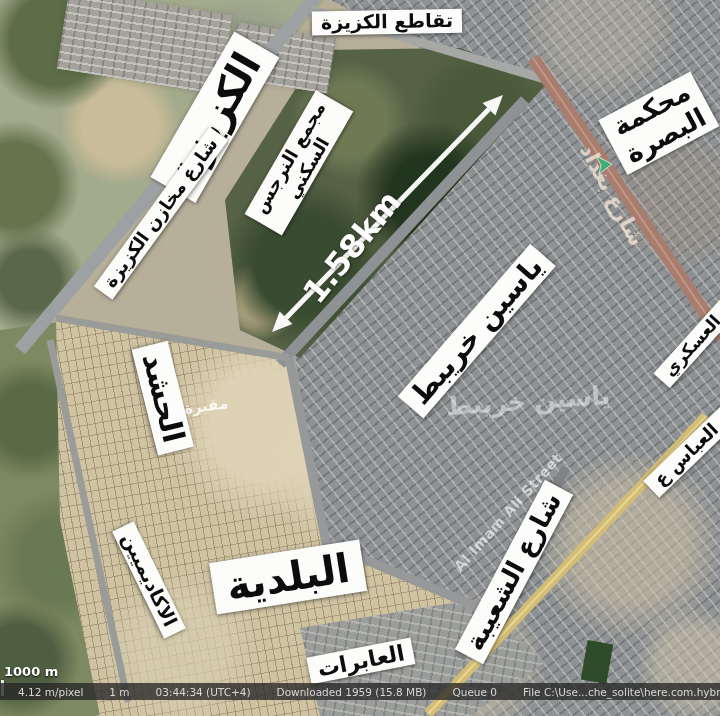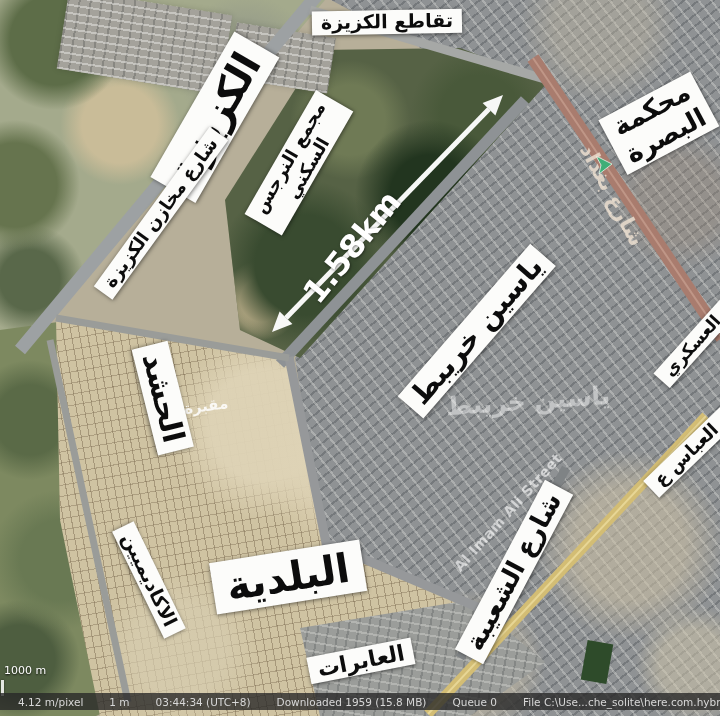--- a/index.html
+++ b/index.html
@@ -70,25 +70,25 @@
                      repeating-linear-gradient(90deg, rgba(70,72,70,.3) 0 2px, transparent 2px 11px);
     box-shadow:0 0 6px rgba(0,0,0,.15);}
   
   .lbl{position:absolute;transform:translate(-50%,-50%) rotate(var(--r,0deg));
        white-space:nowrap;font-weight:bold;color:#0c0c0c;background:#fcfcfa;
        box-shadow:0 1px 4px rgba(0,0,0,.55);padding:1px 9px;line-height:1.15;text-align:center;}
   .txt{position:absolute;transform:translate(-50%,-50%) rotate(var(--r,0deg));
        white-space:nowrap;font-weight:bold;}
   .svg-overlay{position:absolute;inset:0;pointer-events:none;}
   
-  .scale-text{position:absolute;left:4px;top:664px;font-size:11px;font-weight:normal;color:#fff;
+  .scale-text{position:absolute;left:4px;top:664px;font-size:13px;font-weight:bold;color:#fff;
               text-shadow:0 1px 2px rgba(0,0,0,.9);}
   .scale-tick{position:absolute;left:1px;top:680px;width:3px;height:16px;background:rgba(255,255,255,.85);
               box-shadow:0 0 2px rgba(0,0,0,.6);}
-  .statusbar{position:absolute;left:0;right:0;bottom:6px;height:17px;
+  .statusbar{position:absolute;left:0;right:0;bottom:16px;height:17px;
              background:rgba(38,38,38,.78);color:#d8d8d8;font-size:10.5px;
              display:flex;align-items:center;gap:26px;padding:0 0 0 18px;white-space:nowrap;overflow:hidden;}
   .statusbar span{flex:none;}
 </style>
 </head>
 <body>
 
 <div class="screen">
   <div class="map">
 
@@ -150,18 +150,18 @@
     <div class="lbl" style="left:149px;top:580px;--r:64deg;font-size:19px;">الاكاديميين</div>
     <div class="lbl" style="left:361px;top:661px;--r:-11deg;font-size:22px;">العابرات</div>
 
     <div class="scale-text">1000 m</div>
     <div class="scale-tick"></div>
   </div>
 
   <div class="statusbar">
     <span>4.12 m/pixel</span>
     <span>1 m</span>
-    <span>03:44:34 (UTC+8)</span>
+    <span>03:44:34 (UTC+4)</span>
     <span>Downloaded 1959 (15.8 MB)</span>
     <span>Queue 0</span>
     <span>File C:\Use...che_solite\here.com.hybrid</span>
   </div>
 </div>
 
 </body></html>

